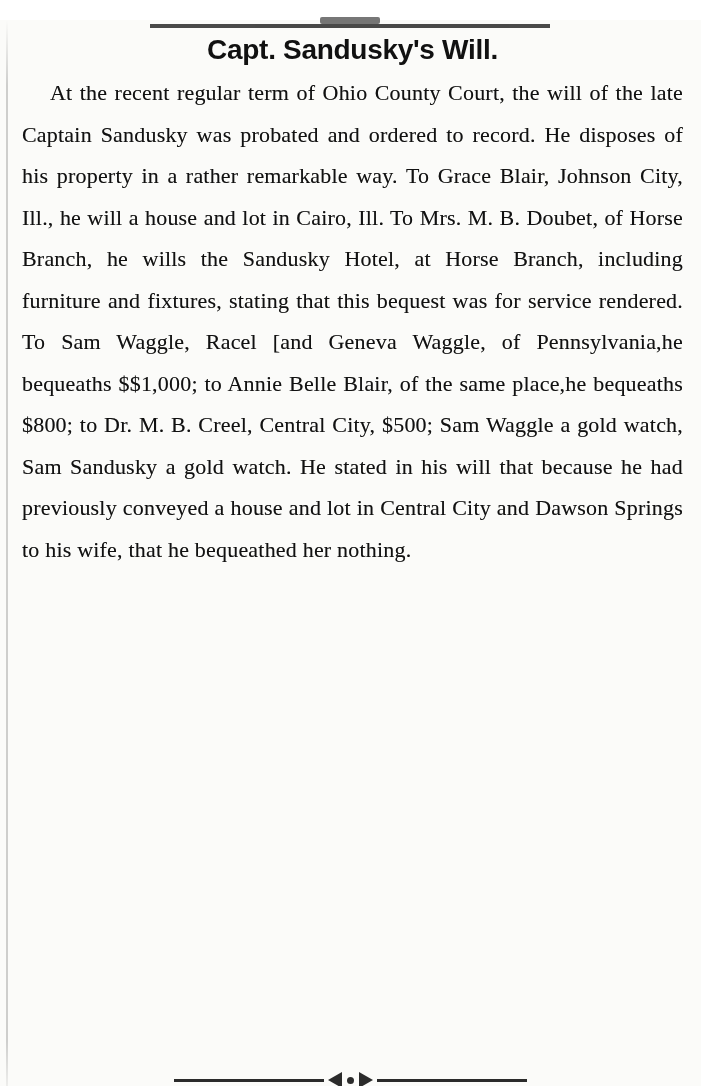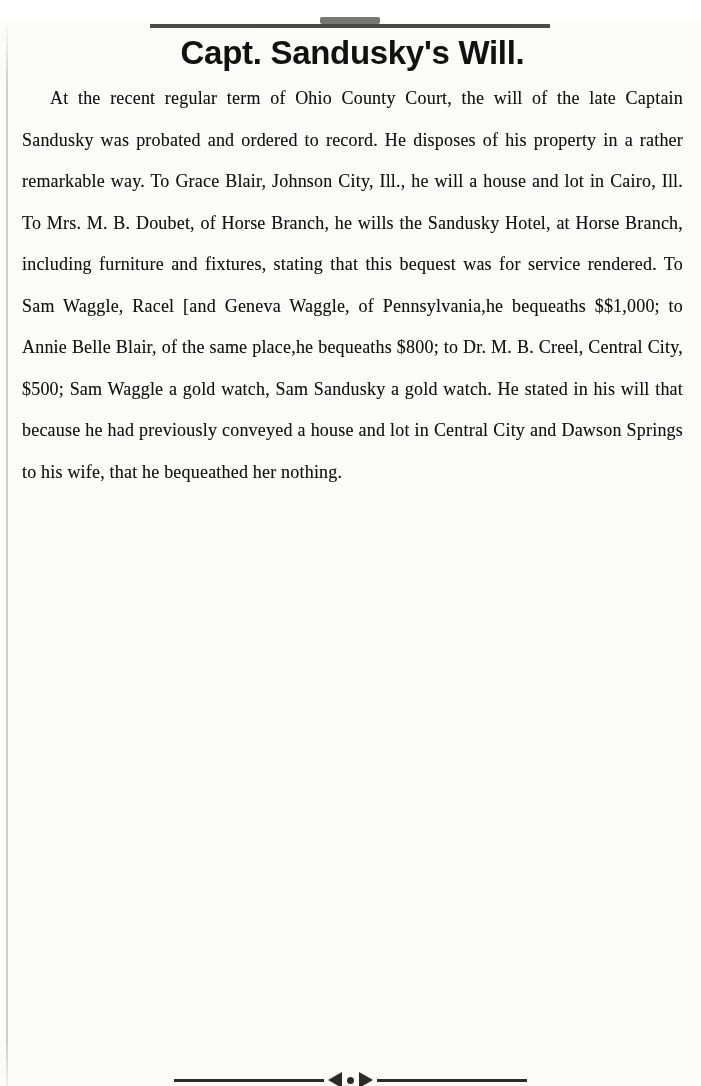--- a/index.html
+++ b/index.html
@@ -51,27 +51,27 @@
     background: #2a2a2a;
     opacity: 0.75;
     border-radius: 2px;
   }
   .headline {
     margin: 20px 0 4px 0;
     padding-top: 14px;
     text-align: center;
     font-family: "Liberation Sans", sans-serif;
     font-weight: bold;
-    font-size: 33px;
+    font-size: 28px;
     letter-spacing: -0.3px;
     color: #111;
   }
   .article {
     margin-top: 6px;
-    font-size: 18px;
+    font-size: 22px;
     line-height: 41.5px;
     text-align: justify;
     text-justify: inter-word;
     letter-spacing: 0.2px;
     color: #111;
     font-family: "Liberation Serif", serif;
   }
   .article p {
     margin: 0;
     text-indent: 28px;

